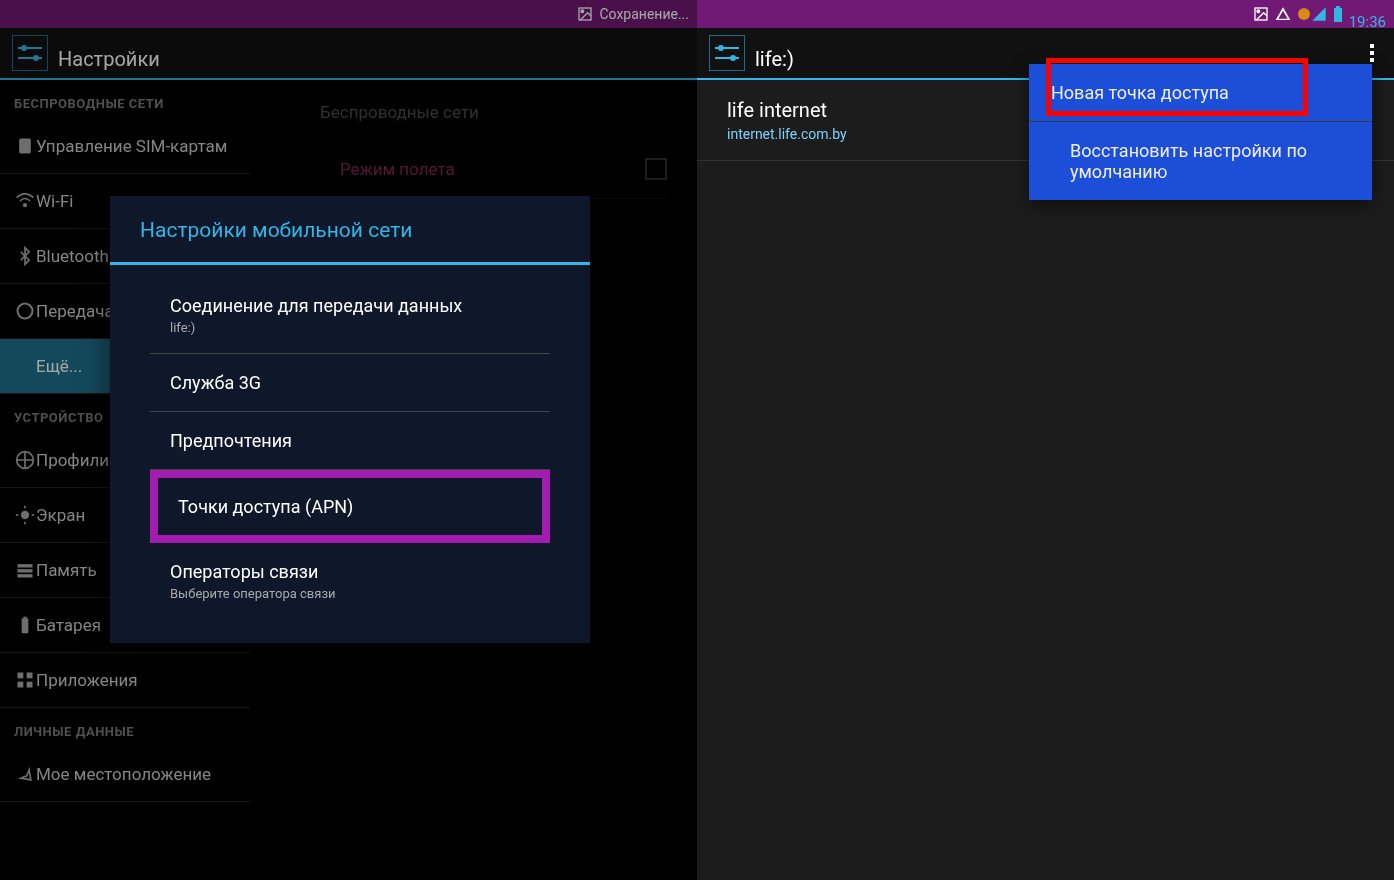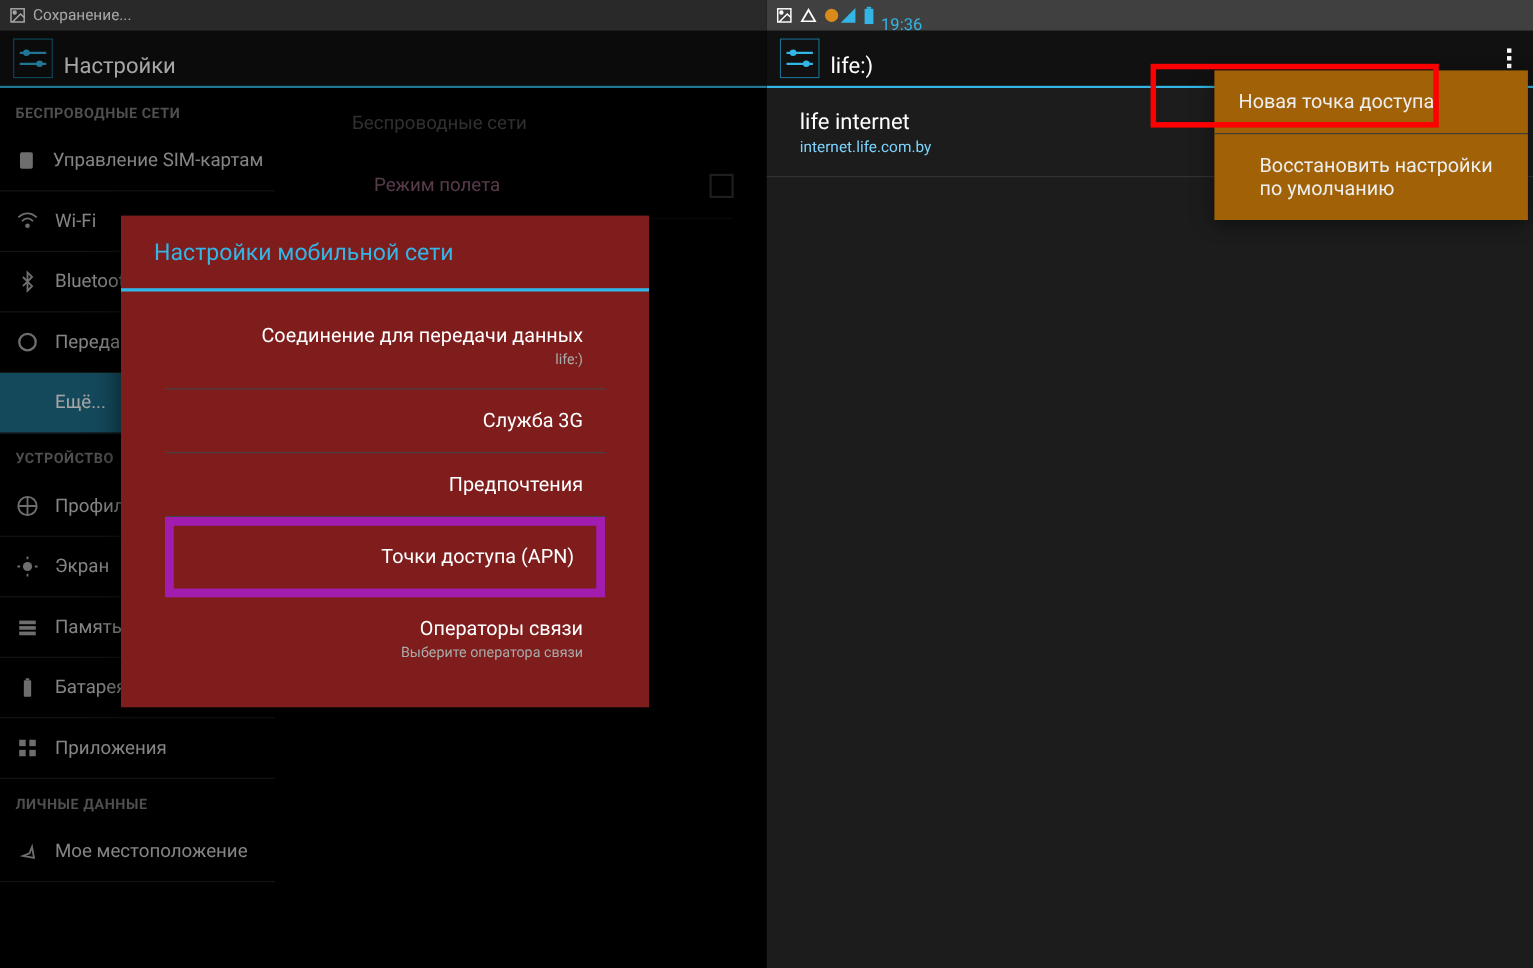--- a/index.html
+++ b/index.html
@@ -12,24 +12,24 @@
   display: flex;
 }
 .screen {
   position: relative;
   width: 697px;
   height: 880px;
   background: #000;
 }
 .status-bar {
   height: 28px;
-  background: #404040;
+  background: #701a75;
   display: flex;
   align-items: center;
-  justify-content: flex-start;
+  justify-content: flex-end;
   padding: 0 8px;
   font-size: 14px;
   color: #fff;
 }
 .status-left { display: flex; align-items: center; gap: 6px; }
 .status-right { display: flex; align-items: center; gap: 6px; }
 .status-right .time { color: #33b5e5; font-size: 15px; margin-top: 16px; }
 .app-header {
   height: 52px;
   background: #111;
@@ -71,21 +71,20 @@
 .section-header {
   color: #7a7a7a;
   font-size: 13px;
   font-weight: bold;
   padding: 16px 14px 8px 14px;
   letter-spacing: 0.5px;
 }
 .sidebar-item {
   display: flex;
   align-items: center;
-  gap: 14px;
   padding: 16px 14px;
   color: #ccc;
   font-size: 17px;
   border-bottom: 1px solid #222;
   white-space: nowrap;
   overflow: hidden;
 }
 .sidebar-item.active {
   background: #1f6f8c;
   color: #fff;
@@ -102,21 +101,21 @@
   padding: 0 30px;
   opacity: 0.55;
 }
 .content-header {
   color: #888;
   font-size: 17px;
   padding: 22px 0 18px 40px;
 }
 .content-item {
   padding: 18px 0 18px 60px;
-  color: #f9a8d4;
+  color: #ec4899;
   font-size: 17px;
   border-bottom: 1px solid #222;
   display: flex;
   justify-content: space-between;
   align-items: center;
 }
 .checkbox {
   width: 22px; height: 22px;
   border: 2px solid #555;
 }
@@ -125,37 +124,36 @@
 .dialog-overlay {
   position: absolute;
   top: 0; left: 0; right: 0; bottom: 0;
   background: rgba(0,0,0,0.35);
 }
 .dialog {
   position: absolute;
   left: 110px;
   top: 196px;
   width: 480px;
-  background: #7f1d1d;
+  background: #0f172a;
   box-shadow: 0 6px 24px rgba(0,0,0,0.6);
 }
 .dialog-title {
   color: #33b5e5;
   font-size: 21px;
   padding: 22px 30px 20px 30px;
   border-bottom: 3px solid #33b5e5;
 }
 .dialog-body {
   padding: 12px 40px 24px 40px;
 }
 .dialog-item {
   padding: 18px 20px;
   border-bottom: 1px solid #444;
   color: #fff;
-  text-align: right;
 }
 .dialog-item:last-child { border-bottom: none; }
 .dialog-item .primary { font-size: 18px; }
 .dialog-item .secondary { font-size: 13px; color: #aaa; margin-top: 4px; }
 
 .red-highlight {
   border: 8px solid #a21caf;
 }
 
 
@@ -167,23 +165,23 @@
 .apn-row {
   padding: 18px 30px;
   border-bottom: 1px solid #333;
 }
 .apn-row .primary { color: #fff; font-size: 20px; }
 .apn-row .secondary { color: #7dd3fc; font-size: 14px; margin-top: 4px; }
 
 .popup-menu {
   position: absolute;
   top: 64px;
-  right: 5px;
-  width: 285px;
-  background: #a16207;
+  right: 22px;
+  width: 343px;
+  background: #1d4ed8;
   box-shadow: 0 4px 16px rgba(0,0,0,0.5);
 }
 .popup-item {
   padding: 18px 22px;
   color: #eee;
   font-size: 18px;
   border-bottom: 1px solid #3a3a3a;
 }
 .popup-item:last-child { border-bottom: none; padding-left: 41px; }
 .red-box-right {

